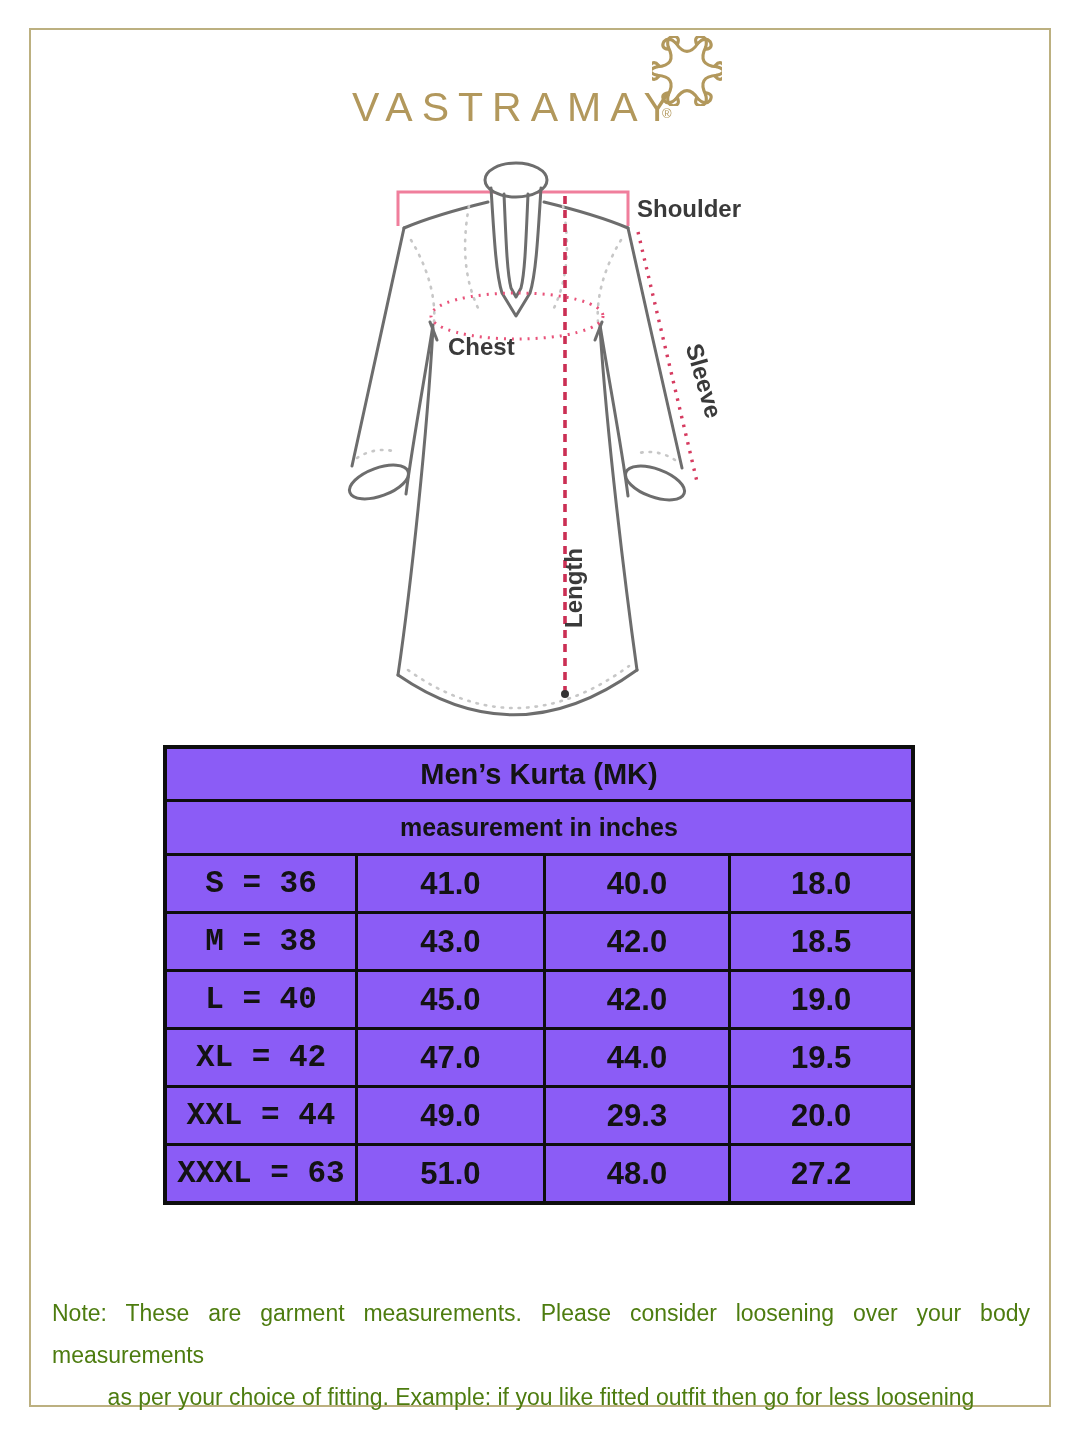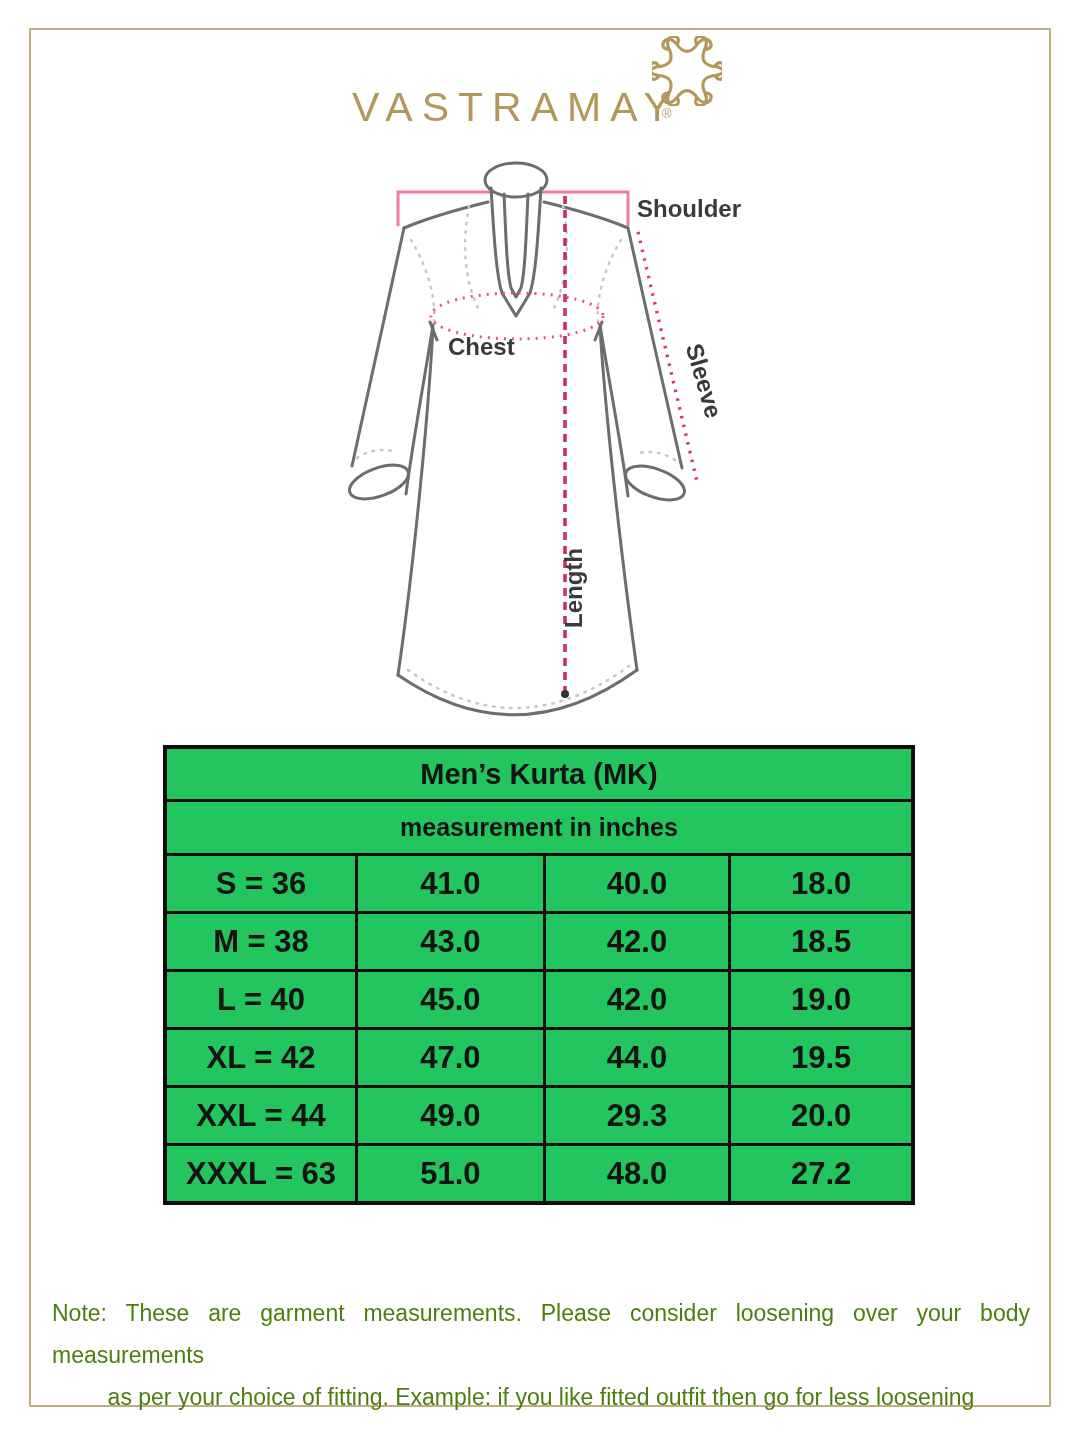--- a/index.html
+++ b/index.html
@@ -21,28 +21,28 @@
   .gf  {stroke:#6d6d6d;stroke-width:3;fill:#ffffff;stroke-linecap:round;stroke-linejoin:round;}
   .gd  {stroke:#c7c7c7;stroke-width:2.6;fill:none;stroke-dasharray:1.5 7;stroke-linecap:round;}
   .pk  {stroke:#f07e9c;stroke-width:3;fill:none;}
   .pkd {stroke:#e8537a;stroke-width:3;fill:none;stroke-dasharray:2 6;}
   .crd {stroke:#d63b60;stroke-width:3.4;fill:none;stroke-dasharray:2.5 6.5;}
   .crh {stroke:#cb2f54;stroke-width:3.6;fill:none;stroke-dasharray:8 6;}
   .lbl {font-family:"Liberation Sans",sans-serif;font-weight:700;font-size:24px;fill:#3a3a3a;}
 
   
   .chart{position:absolute;left:163px;top:745px;width:752px;border-collapse:collapse;
-         table-layout:fixed;color:#131313;background:#22c55e;border:4px solid #0e0e0e;}
+         table-layout:fixed;color:#131313;background:#8b5cf6;border:4px solid #0e0e0e;}
   .chart td{border:3px solid #0e0e0e;text-align:center;font-weight:700;padding:0;
             vertical-align:middle;overflow:hidden;}
   .r-title td{height:50px;font-size:29px;}
   .r-sub   td{height:51px;font-size:25px;margin-top:15px;}
   .r-head  td{height:60px;font-size:33px;}
   .r-data  td{height:55px;font-size:31px;}
-  .c-size{text-align:left;padding-left:13px;}
+  .c-size{text-align:left;padding-left:13px;font-family:Liberation Mono, monospace;}
 
   
   .note{position:absolute;left:52px;right:50px;top:1292px;font-size:23px;
         color:#4d7c0f;line-height:42px;}
   .note-line1{text-align:justify;text-align-last:justify;}
   .note-line2{text-align:center;}
 </style>
 </head>
 <body>
 

